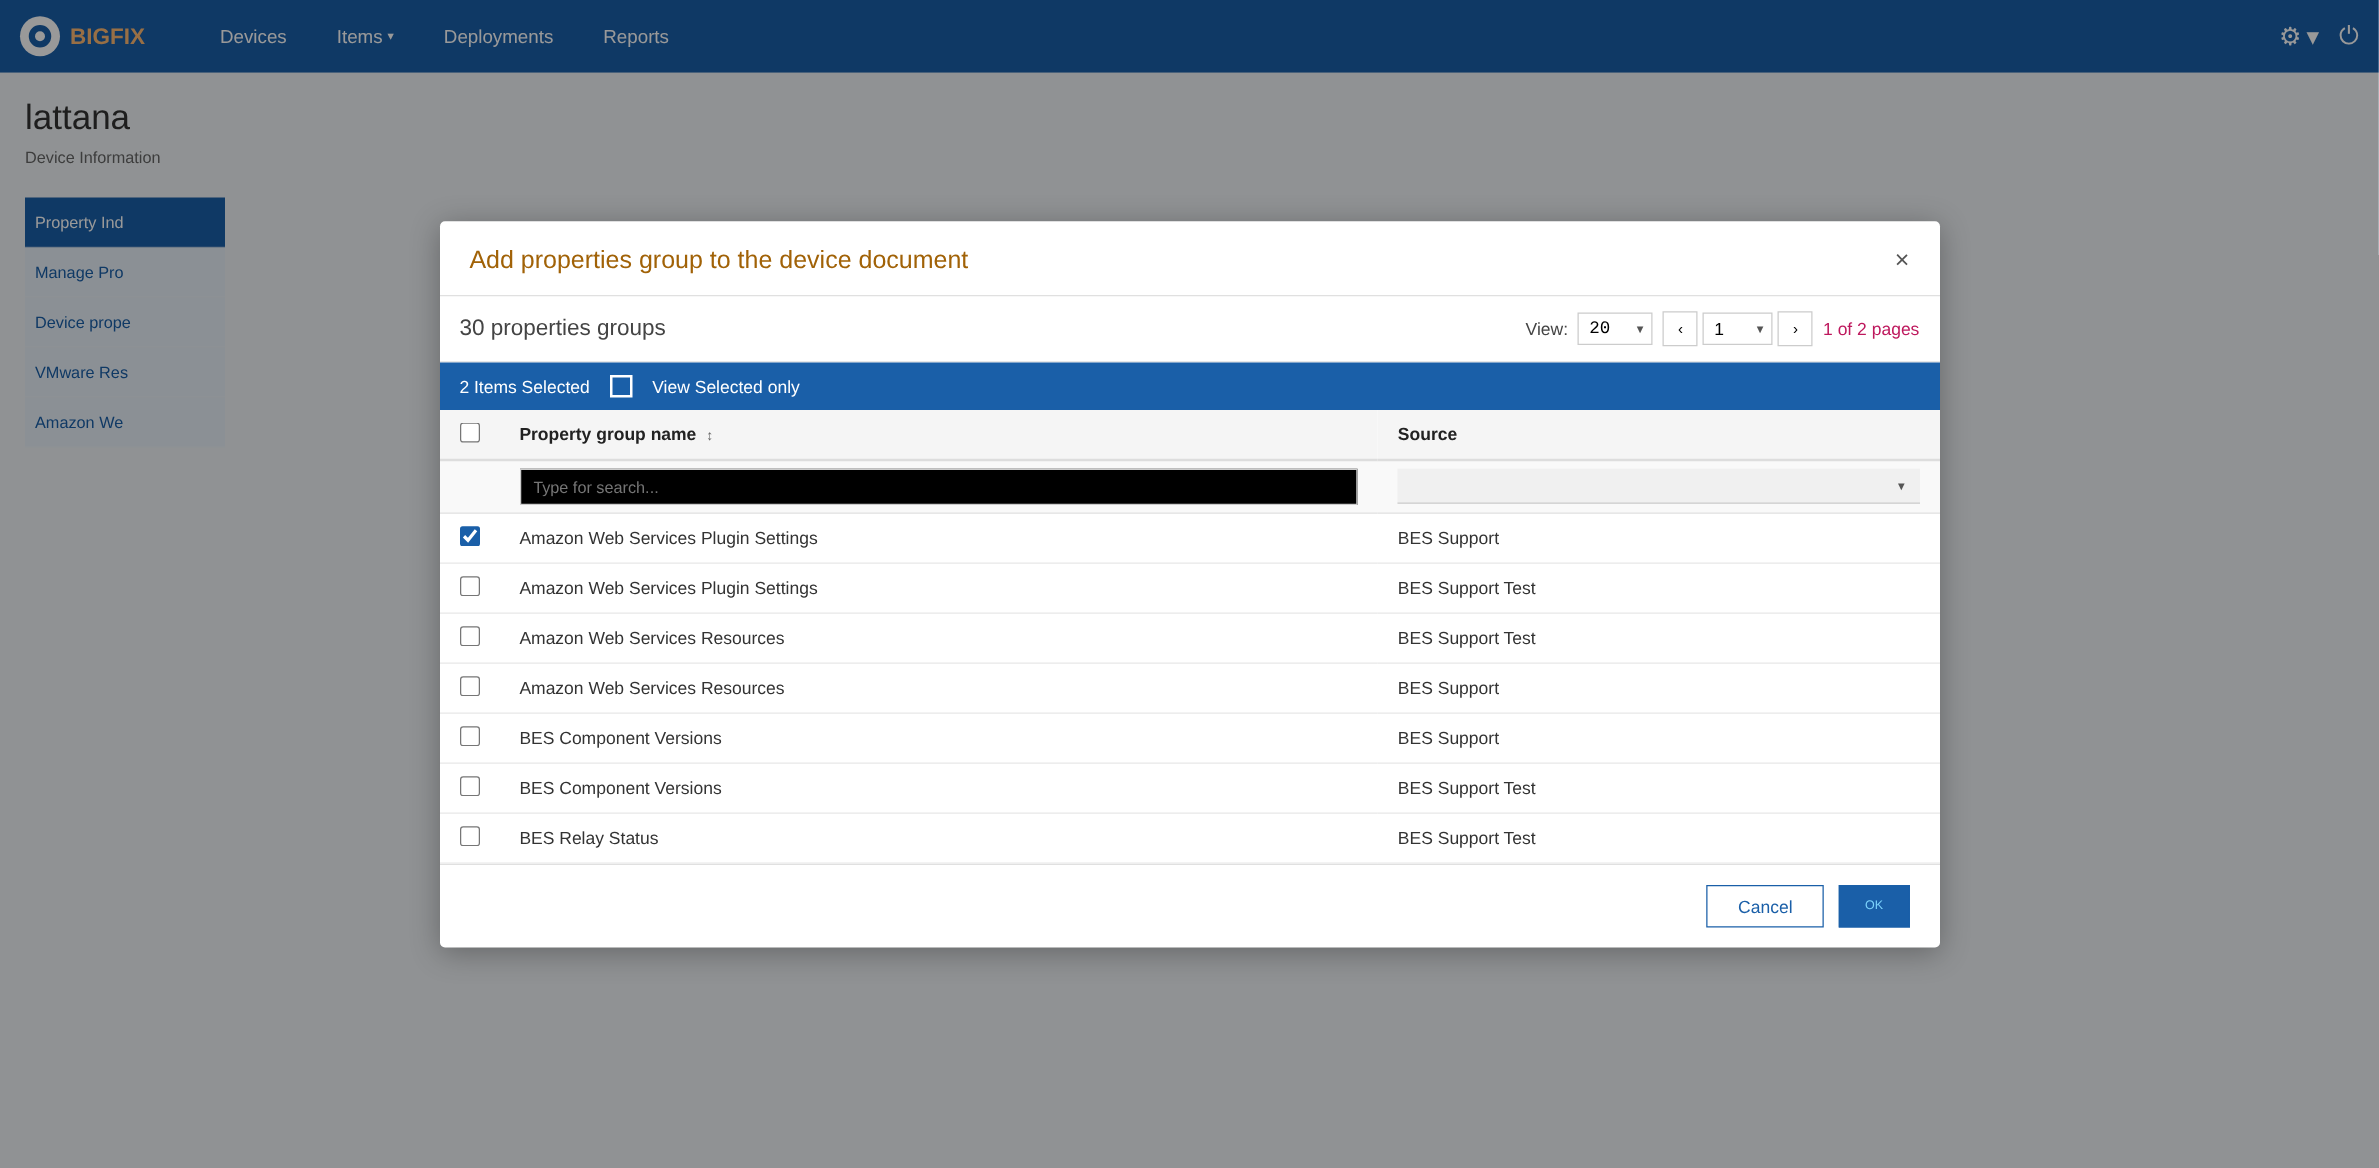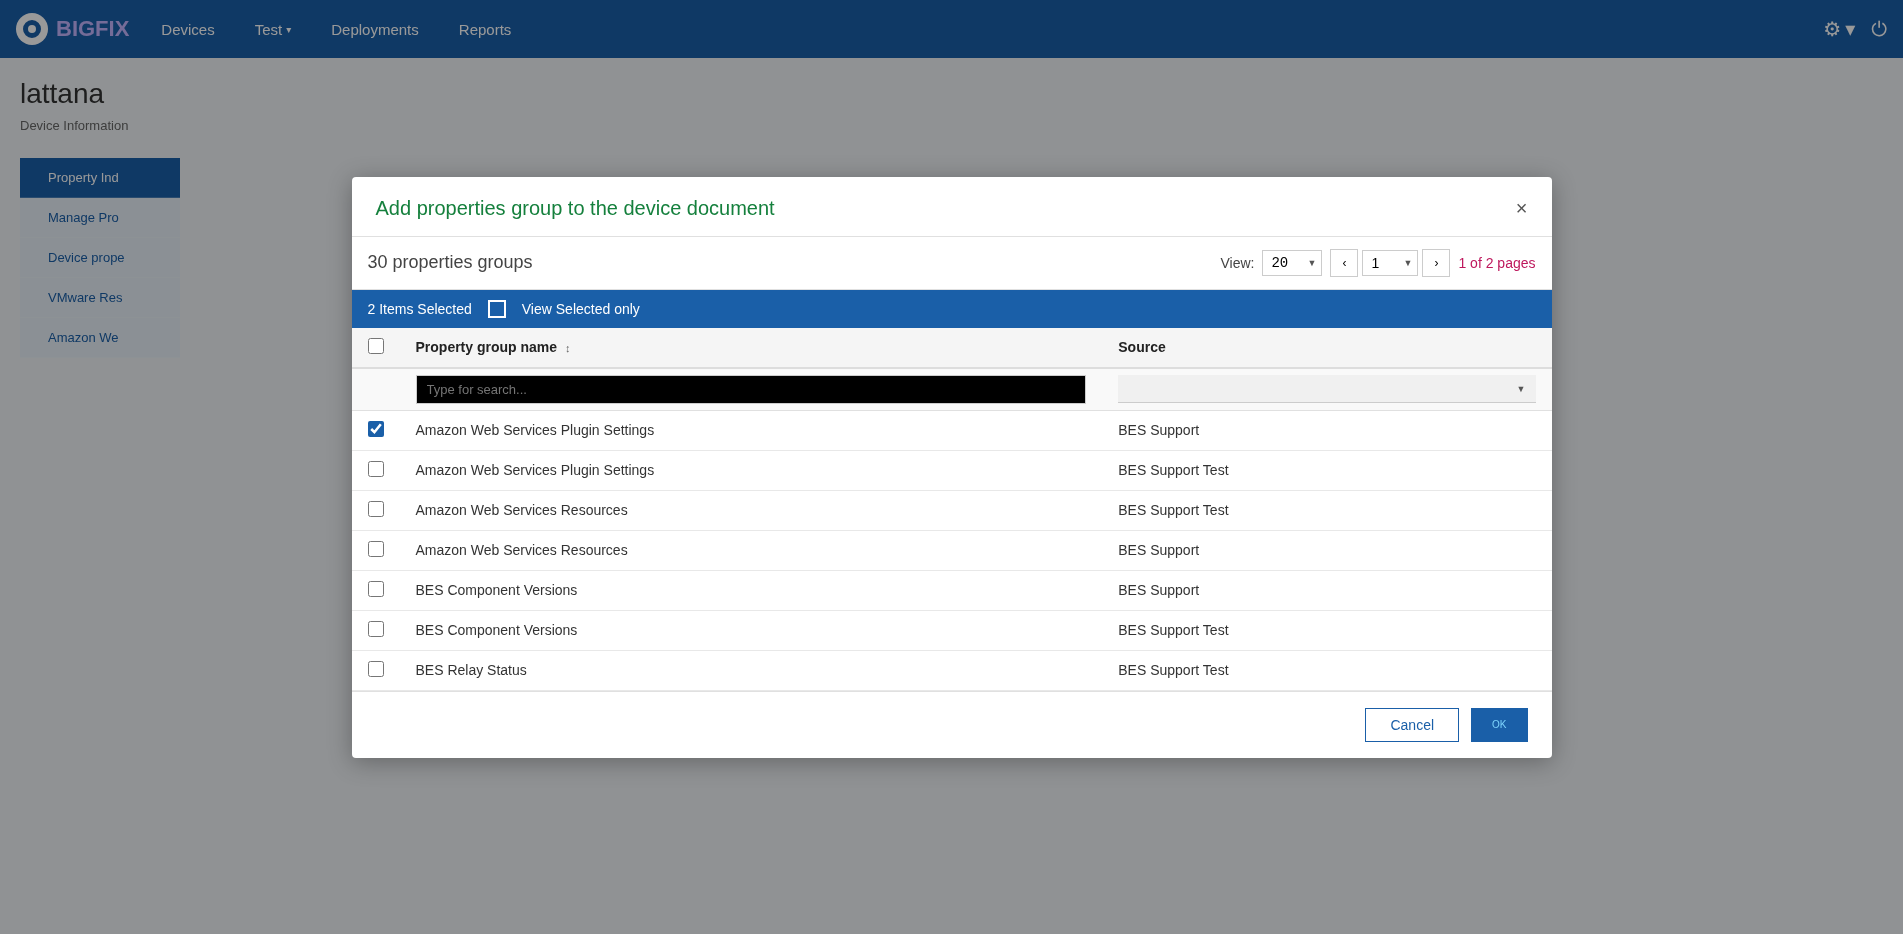--- a/index.html
+++ b/index.html
@@ -11,24 +11,24 @@
       height: 58px;
       display: flex;
       align-items: center;
       padding: 0 16px;
       position: relative;
       z-index: 1;
     }
     .nav-logo {
       display: flex;
       align-items: center;
-      color: #c4b5fd;
-      font-size: 22px;
+      color: #fdba74;
+      font-size: 18px;
       font-weight: bold;
-      margin-right: 12px;
+      margin-right: 40px;
     }
     .nav-logo .logo-circle {
       width: 32px; height: 32px;
       background: white;
       border-radius: 50%;
       display: flex; align-items: center; justify-content: center;
       margin-right: 8px;
     }
     .nav-logo .logo-circle .inner {
       width: 18px; height: 18px;
@@ -73,21 +73,21 @@
     .breadcrumb-bg { font-size: 13px; color: #666; margin-bottom: 16px; }
     .sidebar-tabs {
       position: absolute;
       top: 100px;
       left: 20px;
       width: 160px;
     }
     .sidebar-tab {
       background: #1a5fa8;
       color: white;
-      padding: 12px 28px;
+      padding: 12px 8px;
       font-size: 13px;
       cursor: pointer;
       border-bottom: 1px solid rgba(255,255,255,0.2);
     }
     .sidebar-tab.active { background: #1a5fa8; }
     .sidebar-tab.light { background: #e8f0f8; color: #1a5fa8; }
 
     
     .overlay {
       position: absolute;
@@ -112,21 +112,21 @@
     }
     .modal-header {
       padding: 20px 24px 16px;
       border-bottom: 1px solid #e0e0e0;
       display: flex;
       align-items: center;
       justify-content: space-between;
     }
     .modal-title {
       font-size: 20px;
-      color: #15803d;
+      color: #a16207;
       font-weight: normal;
     }
     .modal-close {
       font-size: 20px;
       color: #555;
       cursor: pointer;
       line-height: 1;
     }
 
     
@@ -332,21 +332,21 @@
   <div class="nav-logo">
     <div class="logo-circle">
       <div class="inner"></div>
     </div>
     <span>BIGFIX</span>
   </div>
   <a class="nav-item">
     <span>Devices</span>
   </a>
   <a class="nav-item">
-    <span>Test</span>
+    <span>Items</span>
     <span class="arrow">▾</span>
   </a>
   <a class="nav-item">
     <span>Deployments</span>
   </a>
   <a class="nav-item">
     <span>Reports</span>
   </a>
   <div class="nav-spacer"></div>
   <div class="nav-icons">

